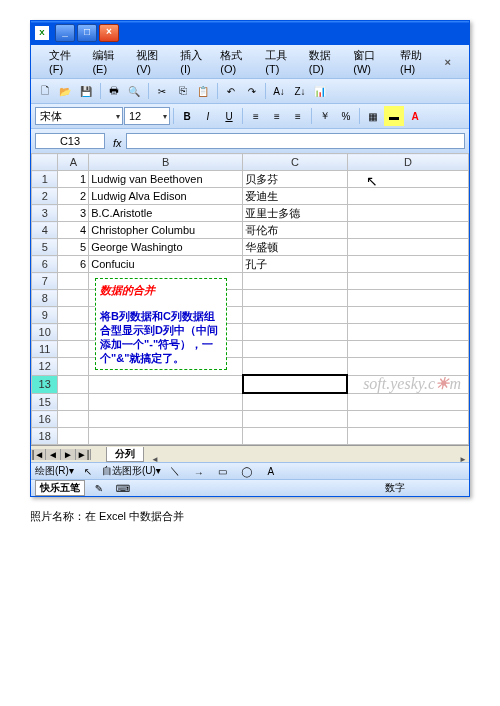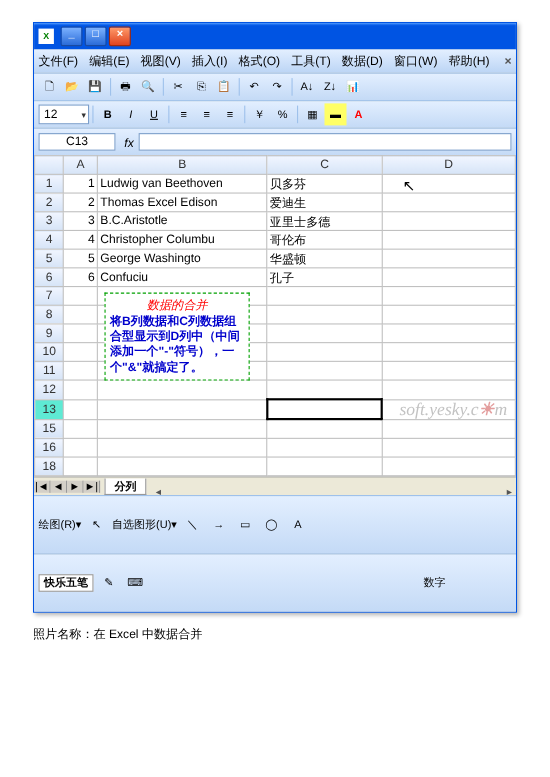--- a/index.html
+++ b/index.html
@@ -55,21 +55,21 @@
     line-height: 14px;
     font-weight: bold;
   }
   .titlebar .wbtn.close {
     background: linear-gradient(#ff9a6a, #e0431f);
     border-color: #a02a0f;
   }
   
   .menubar {
     background: linear-gradient(#e3efff, #bcd5f5);
-    padding: 2px 2px;
+    padding: 2px 16px;
     font-size: 11px;
     display: flex;
     gap: 6px;
     align-items: center;
   }
   .menubar span { padding: 1px 2px; }
   .menubar .close-doc {
     margin-left: auto;
     font-weight: bold;
     color: #555;
@@ -183,25 +183,24 @@
     background: #fff;
     padding: 4px;
     font-size: 11px;
     line-height: 14px;
     color: #0000cc;
     font-weight: bold;
     z-index: 5;
   }
   .textbox-overlay .tb-title {
     color: #ff0000;
-    text-align: center;
-    margin-bottom: 0;
+    margin-bottom: 12px;
     font-style: italic;
     font-family: "KaiTi","SimSun";
-    font-weight: normal;
+    font-weight: bold;
   }
   .watermark {
     position: absolute;
     right: 8px;
     top: 221px;
     font-family: Georgia, serif;
     font-size: 16px;
     color: rgba(120,120,120,0.45);
     font-style: italic;
     z-index: 6;
@@ -231,21 +230,21 @@
     width: 14px;
     text-align: center;
     border-right: 1px solid #999;
     background: #d4d0c8;
   }
   .sheet-tab {
     background: #fff;
     border: 1px solid #999;
     border-top: none;
     padding: 0 8px;
-    margin-left: 4px;
+    margin-left: 15px;
     font-weight: bold;
   }
   .hscroll {
     flex: 1;
     background: #d4d0c8;
     border-left: 1px solid #999;
     position: relative;
     margin-left: 4px;
   }
   .hscroll::before, .hscroll::after {
@@ -254,21 +253,21 @@
     font-size: 8px;
     color: #555;
     top: 1px;
   }
   .hscroll::before { left: 2px; content: "◄"; }
   .hscroll::after { right: 2px; content: "►"; }
   
   .draw-bar, .status-bar {
     background: linear-gradient(#e3efff, #c4daf6);
     border-top: 1px solid #9ec1eb;
-    padding: 18px 4px;
+    padding: 0 4px;
     font-size: 10px;
     display: flex;
     align-items: center;
     gap: 4px;
     height: 16px;
   }
   .status-bar .ime {
     font-weight: bold;
     border: 1px solid #999;
     background: #fff;
@@ -325,20 +324,21 @@
       <span class="tsep"></span>
       <span class="tbtn">↶</span>
       <span class="tbtn">↷</span>
       <span class="tsep"></span>
       <span class="tbtn">A↓</span>
       <span class="tbtn">Z↓</span>
       <span class="tbtn">📊</span>
     </div>
 
     <div class="toolbar">
+      <span class="font-sel" style="width:70px">宋体</span>
       <span class="font-sel" style="width:28px">12</span>
       <span class="tsep"></span>
       <span class="tbtn" style="font-weight:bold">B</span>
       <span class="tbtn" style="font-style:italic">I</span>
       <span class="tbtn" style="text-decoration:underline">U</span>
       <span class="tsep"></span>
       <span class="tbtn">≡</span>
       <span class="tbtn">≡</span>
       <span class="tbtn">≡</span>
       <span class="tsep"></span>
@@ -377,21 +377,21 @@
         <tr>
               <th class="rowh">1</th>
             <td class="col-a-cell">1</td>
             <td>Ludwig van Beethoven</td>
             <td>贝多芬</td>
             <td></td>
             </tr>
         <tr>
               <th class="rowh">2</th>
             <td class="col-a-cell">2</td>
-            <td>Thomas Excel Edison</td>
+            <td>Ludwig Alva Edison</td>
             <td>爱迪生</td>
             <td></td>
             </tr>
         <tr>
               <th class="rowh">3</th>
             <td class="col-a-cell">3</td>
             <td>B.C.Aristotle</td>
             <td>亚里士多德</td>
             <td></td>
             </tr>

